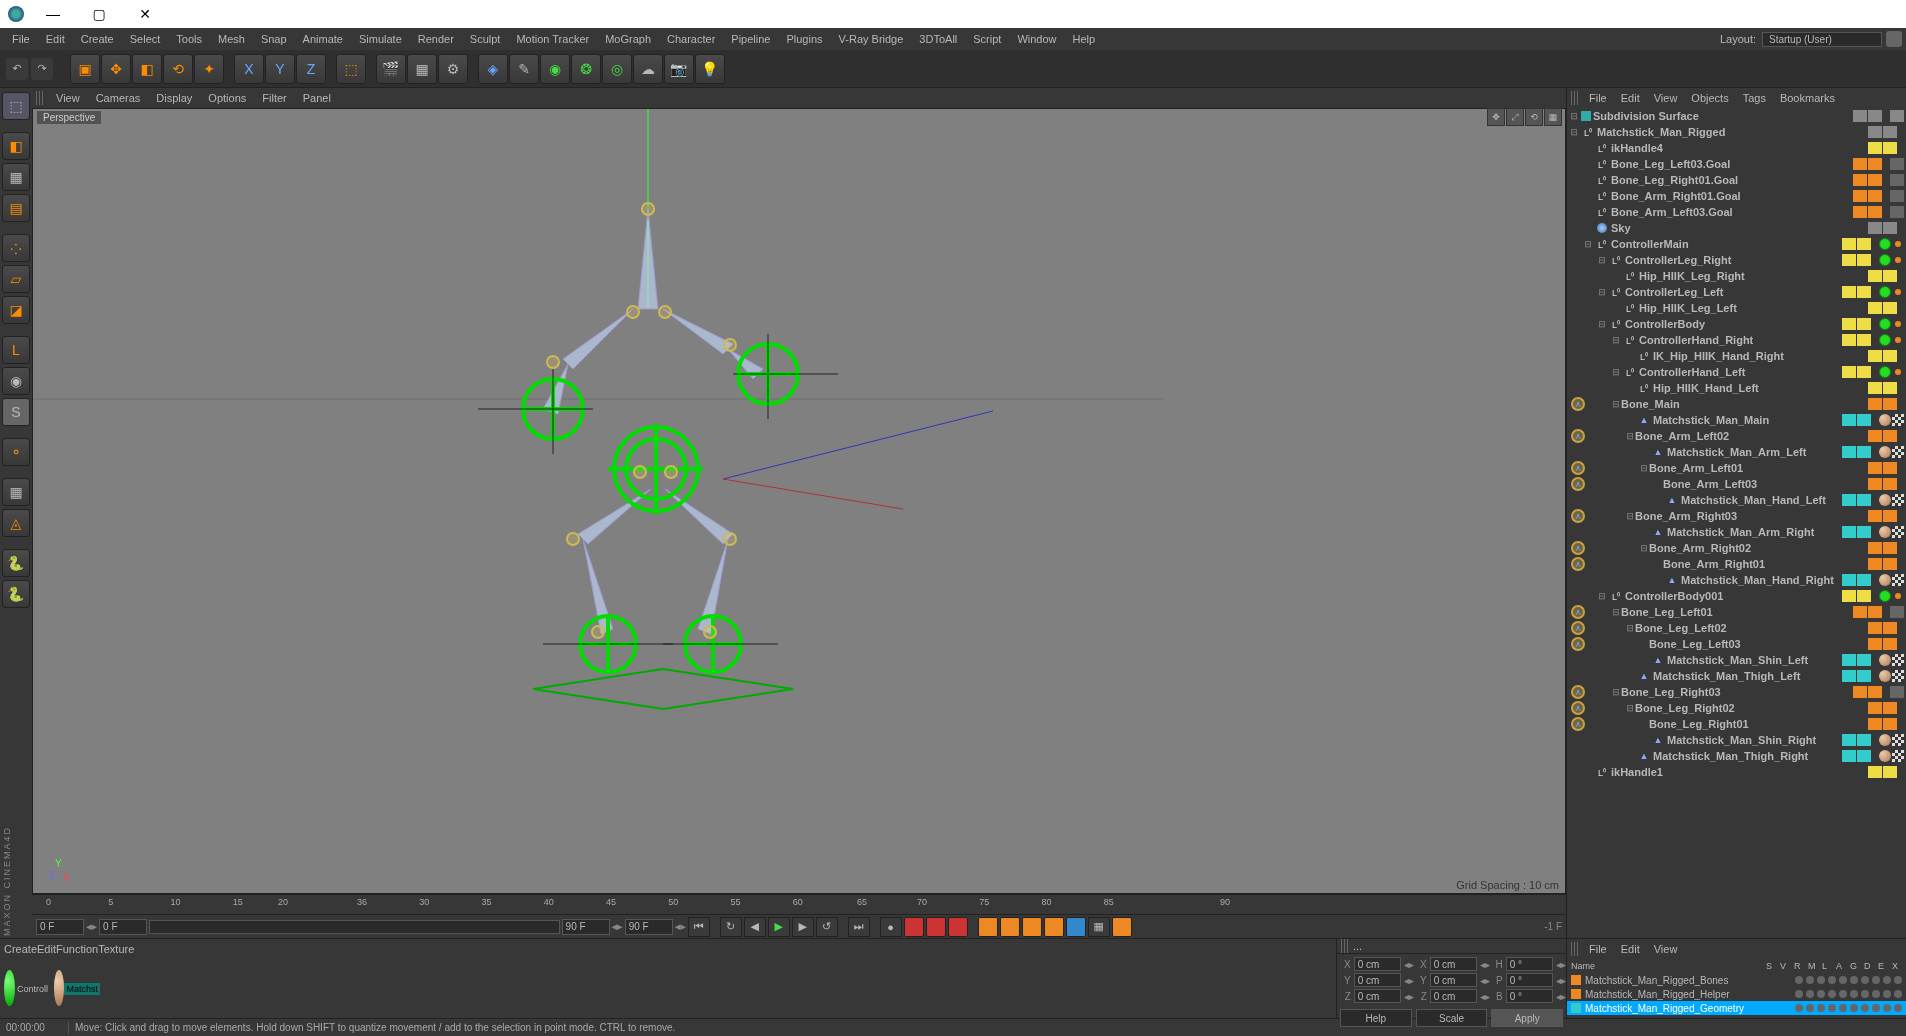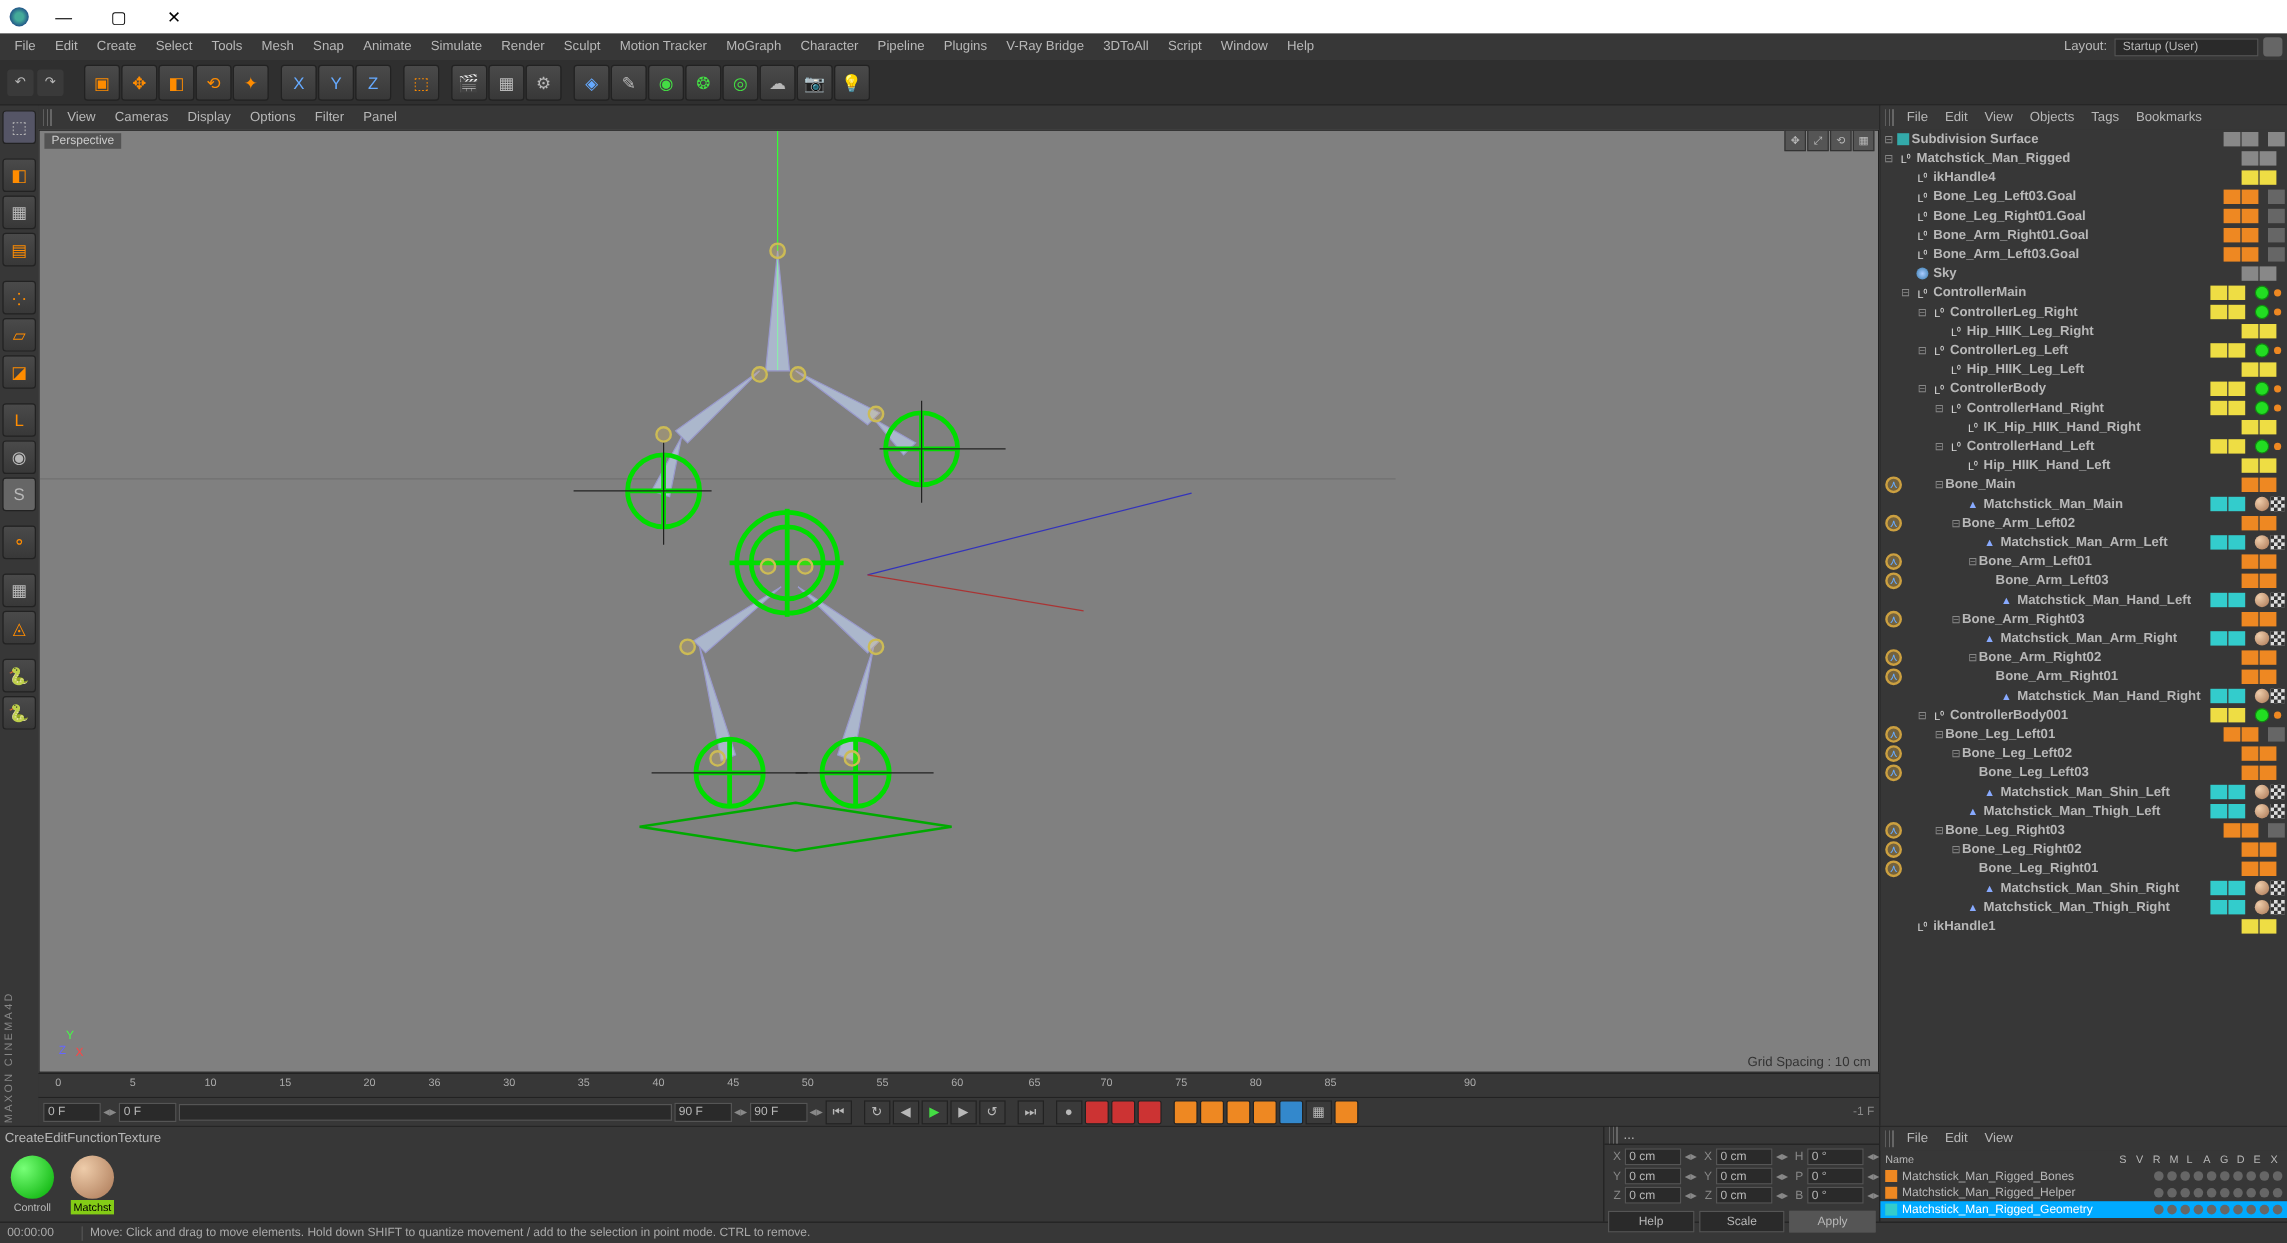--- a/index.html
+++ b/index.html
@@ -83,24 +83,24 @@
 .icon.null{color:#ddd;}
 .icon.joint{color:#6af;}
 .icon.sky{background:radial-gradient(#acf,#37a);border-radius:50%;width:10px;height:10px;margin:2px 4px;}
 .icon.subdiv{background:#3aa;width:10px;height:10px;}
 .icon.mesh{color:#8af;}
 
 .bottom { height:80px; display:flex; background:#373737;border-top:1px solid #222;}
 .materials{flex:1;display:flex;flex-direction:column;}
 .mat-menubar{height:20px;display:flex;align-items:center;padding:0 4px;}
 .mat-content{flex:1;display:flex;gap:4px;padding:4px;}
-.material{width:46px;display:flex;flex-direction:column;align-items:center;cursor:pointer;}
+.material{width:46px;display:flex;flex-direction:row;align-items:center;cursor:pointer;}
 .mat-ball{width:36px;height:36px;border-radius:50%;margin-bottom:1px;}
 .mat-label{font-size:9px;padding:1px 2px;}
-.mat-label.active{background:#84cc16;color:#000;}
+.mat-label.active{background:#0f766e;color:#000;}
 
 .attrs{width:230px;border-left:1px solid #222;display:flex;flex-direction:column;}
 .attrs-header{height:20px;display:flex;align-items:center;padding:0 4px;border-bottom:1px solid #222;}
 .attrs-body{flex:1;padding:2px;font-size:10px;}
 .attr-row{display:flex;align-items:center;height:16px;gap:3px;}
 .attr-row .lbl{width:12px;text-align:right;color:#888;}
 .attr-row .val{background:#2a2a2a;border:1px solid #555;width:48px;height:14px;padding:0 3px;display:flex;align-items:center;}
 .attr-row .spin{width:8px;color:#888;}
 .attrs-apply{display:flex;gap:4px;padding:3px;}
 .attrs-apply .btn{flex:1;height:18px;background:#2a2a2a;border:1px solid #555;display:flex;align-items:center;justify-content:center;cursor:pointer;font-size:10px;}
@@ -309,21 +309,21 @@
           <span class="x">X</span>
           <span class="z">Z</span>
       </div>
       <div class="vp-grid">Grid Spacing : 10 cm</div>
     </div>
     <div class="ruler" id="ruler">
         <span class="tick" style="left: 14px;">0</span>
         <span class="tick" style="left: 76.2222px;">5</span>
         <span class="tick" style="left: 138.444px;">10</span>
         <span class="tick" style="left: 200.667px;">15</span>
-        <span class="tick" style="left: 271px;">20</span>
+        <span class="tick" style="left: 246px;">20</span>
         <span class="tick" style="left: 325.111px;">36</span>
         <span class="tick" style="left: 387.333px;">30</span>
         <span class="tick" style="left: 449.556px;">35</span>
         <span class="tick" style="left: 511.778px;">40</span>
         <span class="tick" style="left: 574px;">45</span>
         <span class="tick" style="left: 636.222px;">50</span>
         <span class="tick" style="left: 698.444px;">55</span>
         <span class="tick" style="left: 760.667px;">60</span>
         <span class="tick" style="left: 825px; text-align: right;">65</span>
         <span class="tick" style="left: 885.111px;">70</span>

